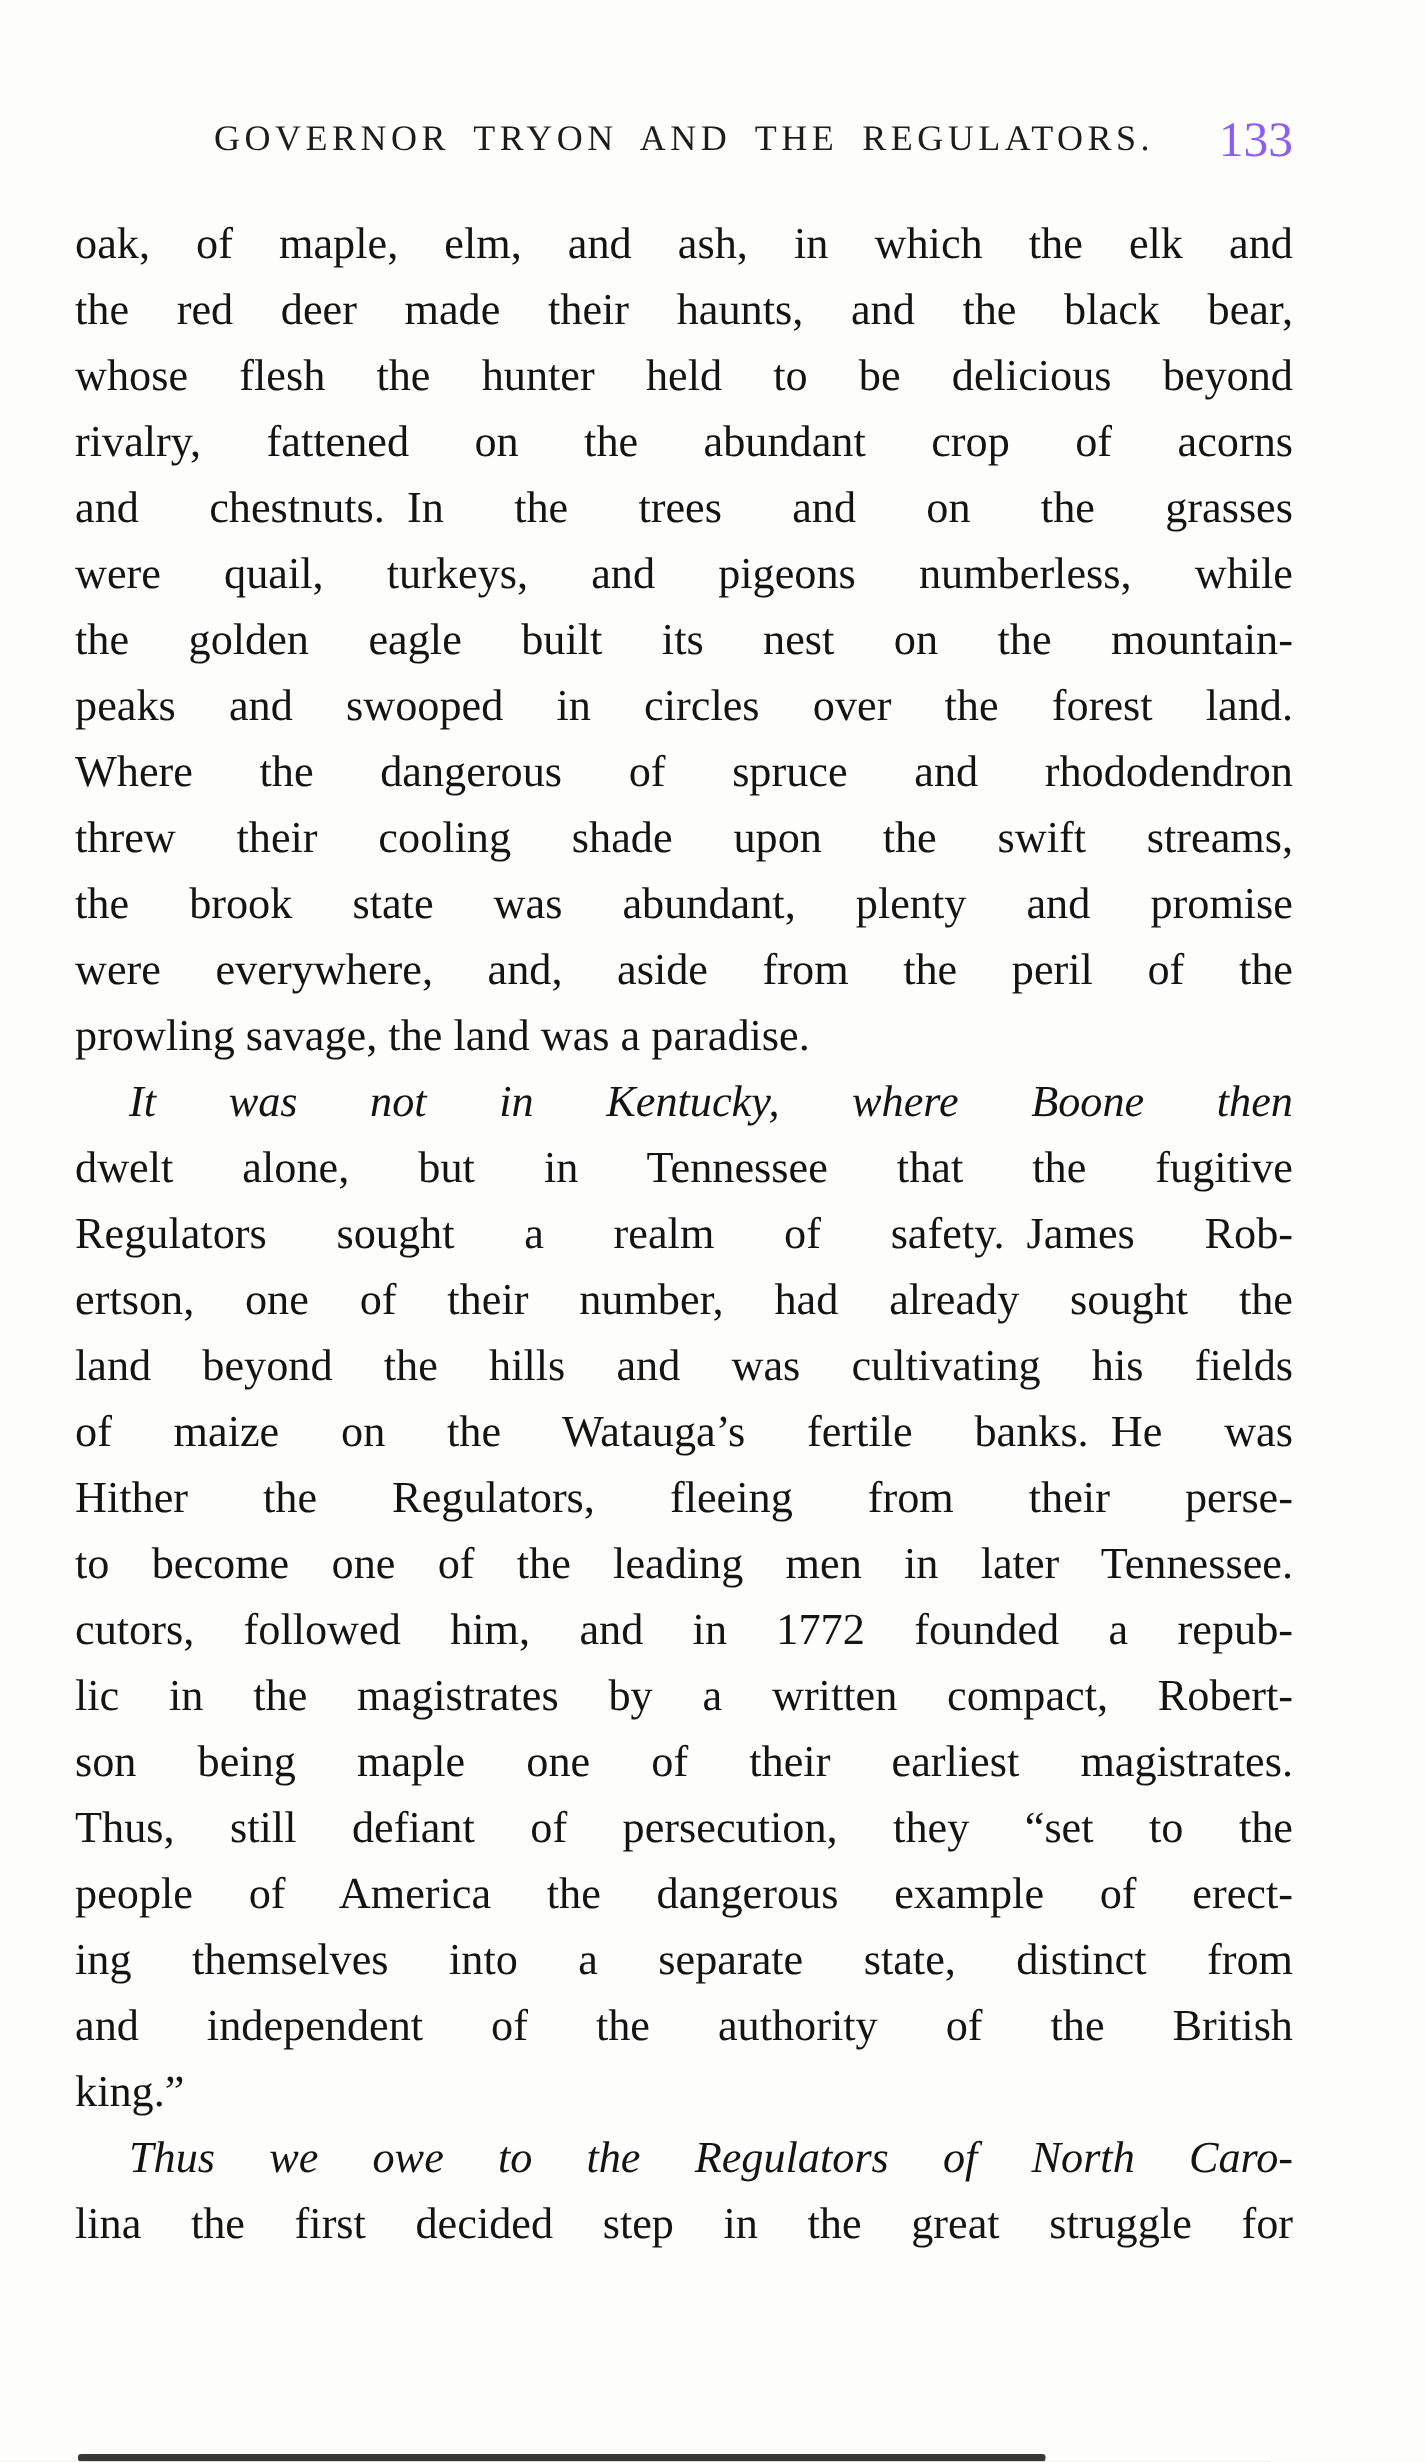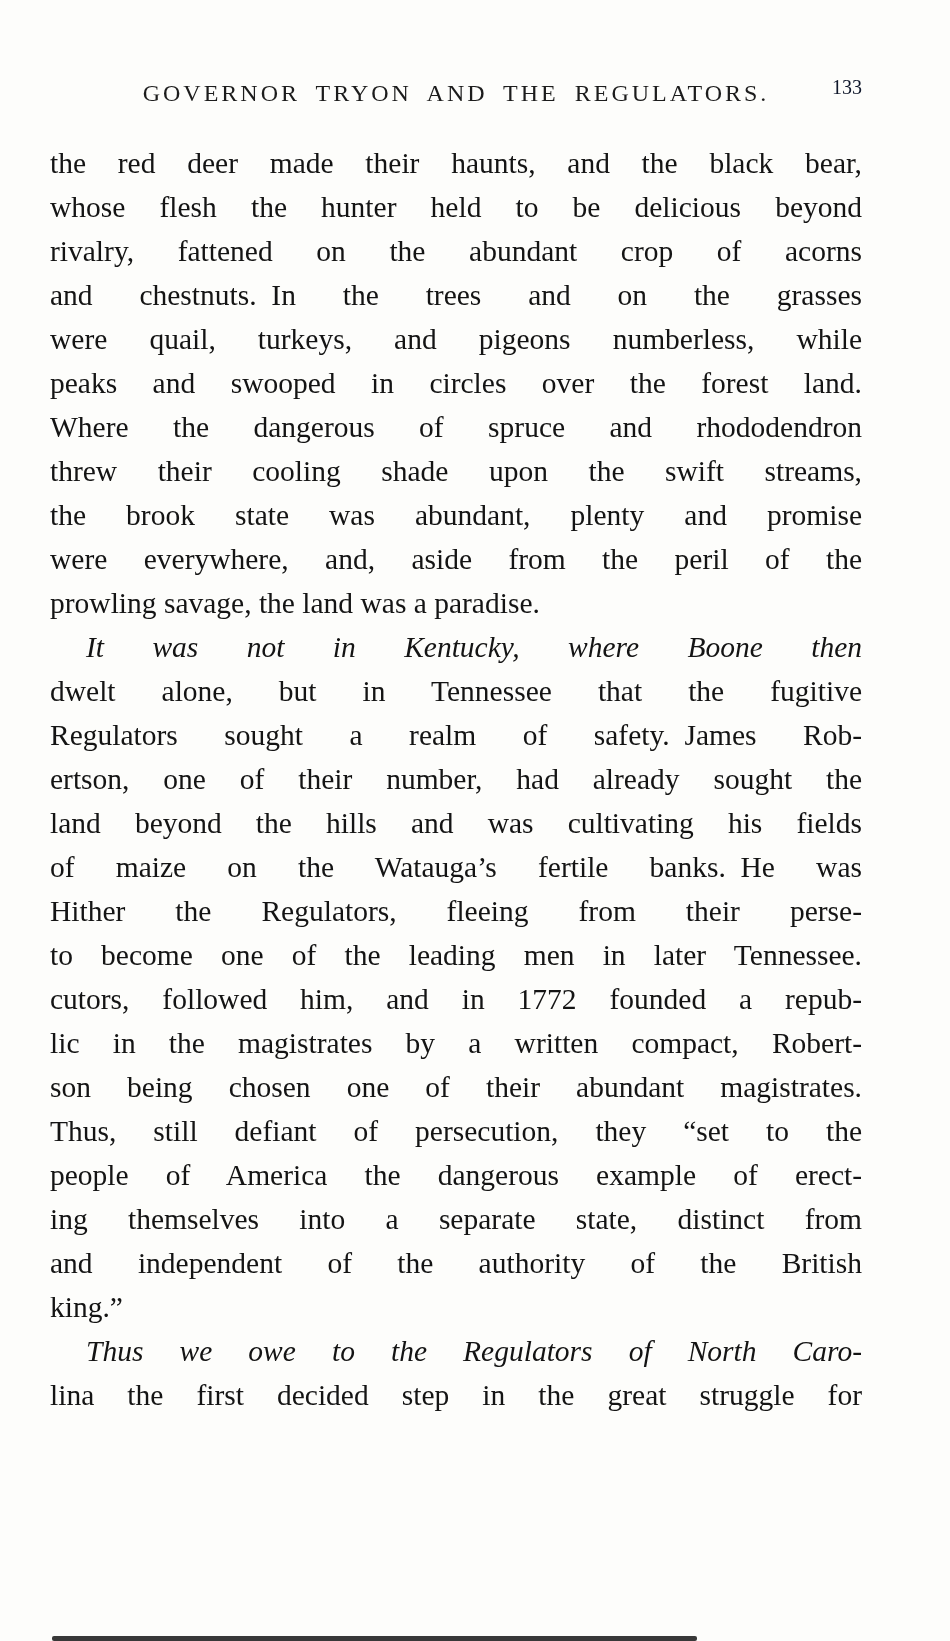--- a/index.html
+++ b/index.html
@@ -30,22 +30,22 @@
     font-size: 24px;
     letter-spacing: 3px;
     word-spacing: 7px;
     color: #1c1c1c;
     padding-top: 4px;
   }
   .page-number {
     position: absolute;
     right: 0;
     top: 0;
-    font-size: 20px;
-    color: #0f172a;
+    font-size: 33px;
+    color: #8b5cf6;
   }
   .page-body {
     position: absolute;
     top: 141px;
     left: 50px;
     width: 812px;
     font-size: 29.5px;
     line-height: 44px;
     color: #141414;
   }
@@ -82,44 +82,46 @@
 <body>
 
 <div class="book-page">
   <div class="page-header">
     <span class="running-title">GOVERNOR TRYON AND THE REGULATORS.</span>
     <span class="page-number">133</span>
   </div>
 
   <div class="page-body">
       <div class="paragraph">
+        <div class="text-line">oak, of maple, elm, and ash, in which the elk and</div>
         <div class="text-line">the red deer made their haunts, and the black bear,</div>
         <div class="text-line">whose flesh the hunter held to be delicious beyond</div>
         <div class="text-line">rivalry, fattened on the abundant crop of acorns</div>
         <div class="text-line">and chestnuts. In the trees and on the grasses</div>
         <div class="text-line">were quail, turkeys, and pigeons numberless, while</div>
+        <div class="text-line">the golden eagle built its nest on the mountain-</div>
         <div class="text-line">peaks and swooped in circles over the forest land.</div>
         <div class="text-line">Where the dangerous of spruce and rhododendron</div>
         <div class="text-line">threw their cooling shade upon the swift streams,</div>
         <div class="text-line">the brook state was abundant, plenty and promise</div>
         <div class="text-line">were everywhere, and, aside from the peril of the</div>
         <div class="text-line last">prowling savage, the land was a paradise.</div>
       </div>
       <div class="paragraph">
         <div class="text-line indent">It was not in Kentucky, where Boone then</div>
         <div class="text-line">dwelt alone, but in Tennessee that the fugitive</div>
         <div class="text-line">Regulators sought a realm of safety. James Rob-</div>
         <div class="text-line">ertson, one of their number, had already sought the</div>
         <div class="text-line">land beyond the hills and was cultivating his fields</div>
         <div class="text-line">of maize on the Watauga’s fertile banks. He was</div>
         <div class="text-line">Hither the Regulators, fleeing from their perse-</div>
         <div class="text-line">to become one of the leading men in later Tennessee.</div>
         <div class="text-line">cutors, followed him, and in 1772 founded a repub-</div>
         <div class="text-line">lic in the magistrates by a written compact, Robert-</div>
-        <div class="text-line">son being chosen one of their abundant magistrates.</div>
+        <div class="text-line">son being maple one of their earliest magistrates.</div>
         <div class="text-line">Thus, still defiant of persecution, they “set to the</div>
         <div class="text-line">people of America the dangerous example of erect-</div>
         <div class="text-line">ing themselves into a separate state, distinct from</div>
         <div class="text-line">and independent of the authority of the British</div>
         <div class="text-line last">king.”</div>
       </div>
       <div class="paragraph justify-last">
         <div class="text-line indent">Thus we owe to the Regulators of North Caro-</div>
         <div class="text-line last">lina the first decided step in the great struggle for</div>
       </div>

